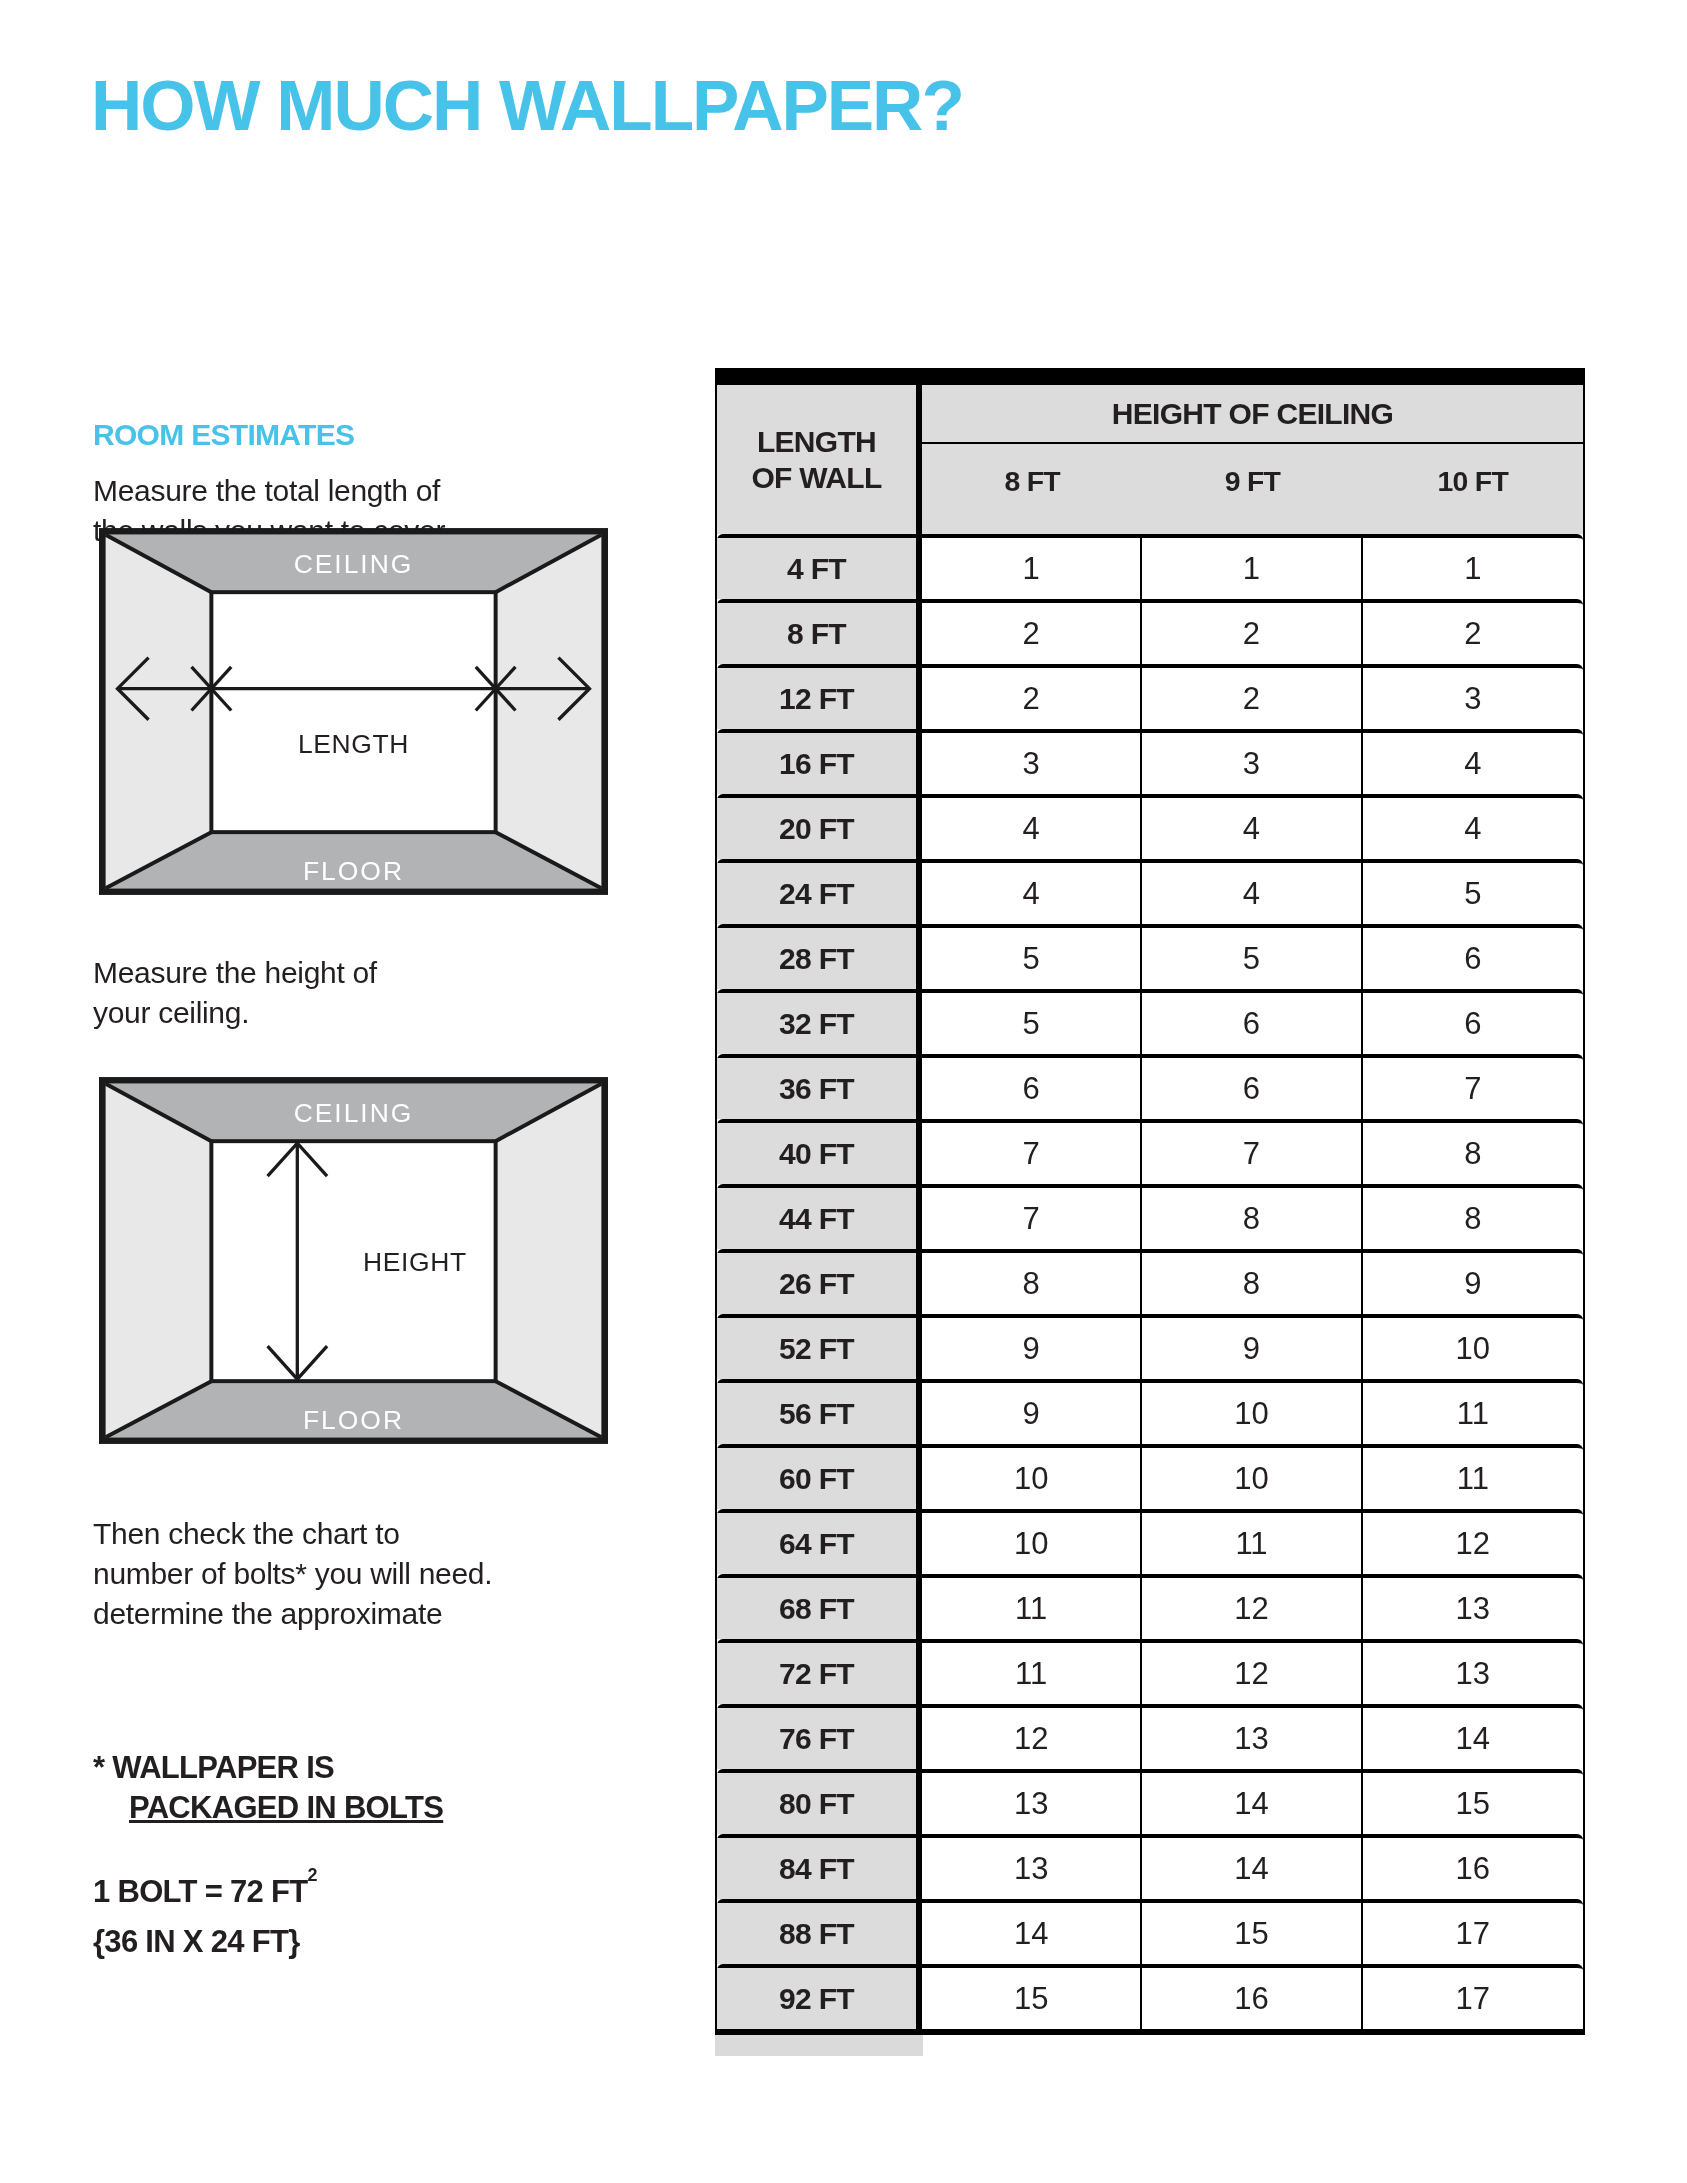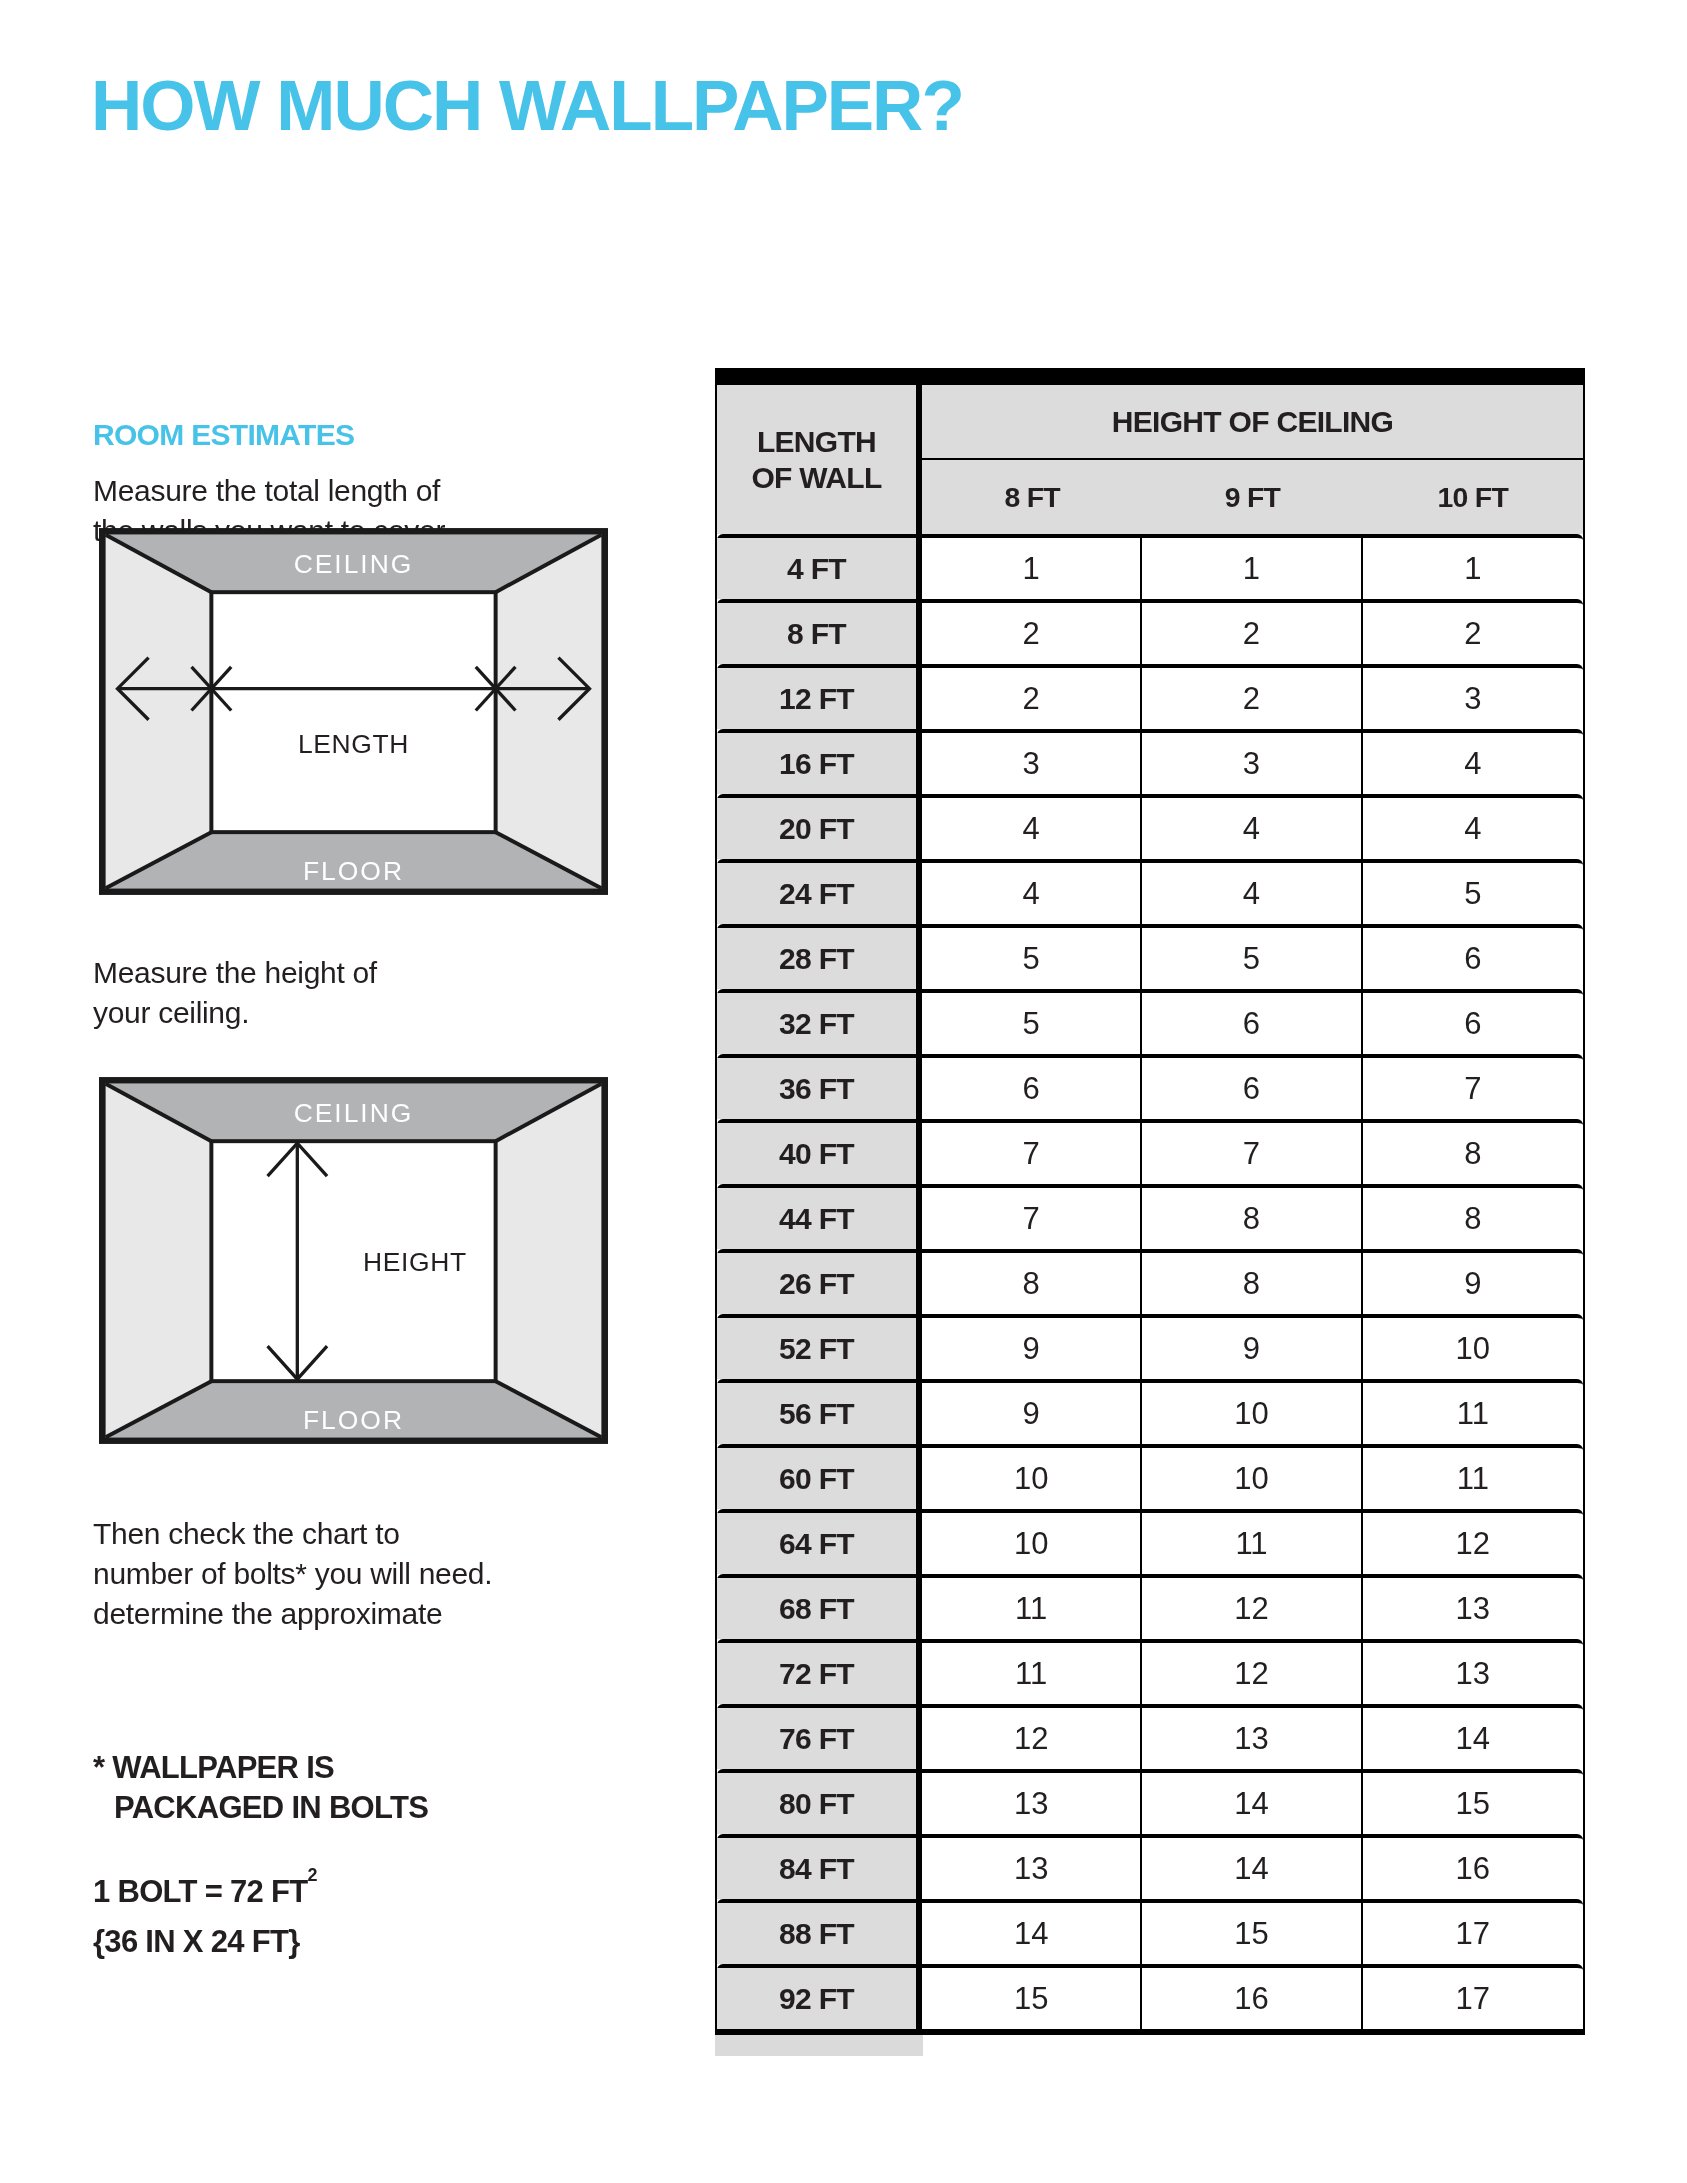--- a/index.html
+++ b/index.html
@@ -29,21 +29,21 @@
   .body-text .line { display:block; }
   .step1 { top:471px; }
   .step2 { top:953px; }
   .step3 { top:1514px; }
 
   .footnote {
     position:absolute; left:93px; top:1748px;
     font-size:31px; font-weight:bold; line-height:1.28; letter-spacing:-0.7px;
   }
   .footnote .line { display:block; }
-  .footnote .line + .line { margin-left:21px; }
+  .footnote .line + .line { margin-left:36px;text-decoration:underline; }
 
   .bolt-spec {
     position:absolute; left:93px; top:1867px;
     font-size:31px; font-weight:bold; line-height:1.6; letter-spacing:-0.7px;
   }
   .bolt-spec .line { display:block; white-space:nowrap; }
   .bolt-spec sup { font-size:58%; position:relative; top:-0.55em; }
 
   
   .diagram { position:absolute; left:99px; width:509px; height:367px; }
@@ -60,21 +60,21 @@
     border-left:2.6px solid #000; border-right:2.6px solid #000;
     border-bottom:6.6px solid #000; box-sizing:border-box; background:#ffffff;
   }
   .thead { display:grid; grid-template-columns:205px 1fr; background:#DCDCDD; }
   .col1-header {
     height:149px; box-sizing:border-box; border-right:6.6px solid #000;
     display:flex; flex-direction:column; justify-content:center; align-items:center;
     font-weight:bold; font-size:30px; line-height:1.18; letter-spacing:-0.7px;
   }
   .group-header {
-    height:75px; box-sizing:border-box; border-bottom:2.6px solid #000;
+    height:59px; box-sizing:border-box; border-bottom:2.6px solid #000;
     display:flex; align-items:center; justify-content:center;
     font-weight:bold; font-size:30px; letter-spacing:-0.7px;
   }
   .subcols { display:grid; grid-template-columns:1fr 1fr 1fr; height:74px; }
   .subcol {
     display:flex; align-items:center; justify-content:center;
     font-weight:bold; font-size:28.4px; letter-spacing:-0.7px;
   }
   .trow {
     display:grid; grid-template-columns:205px 1fr 1fr 1fr;

